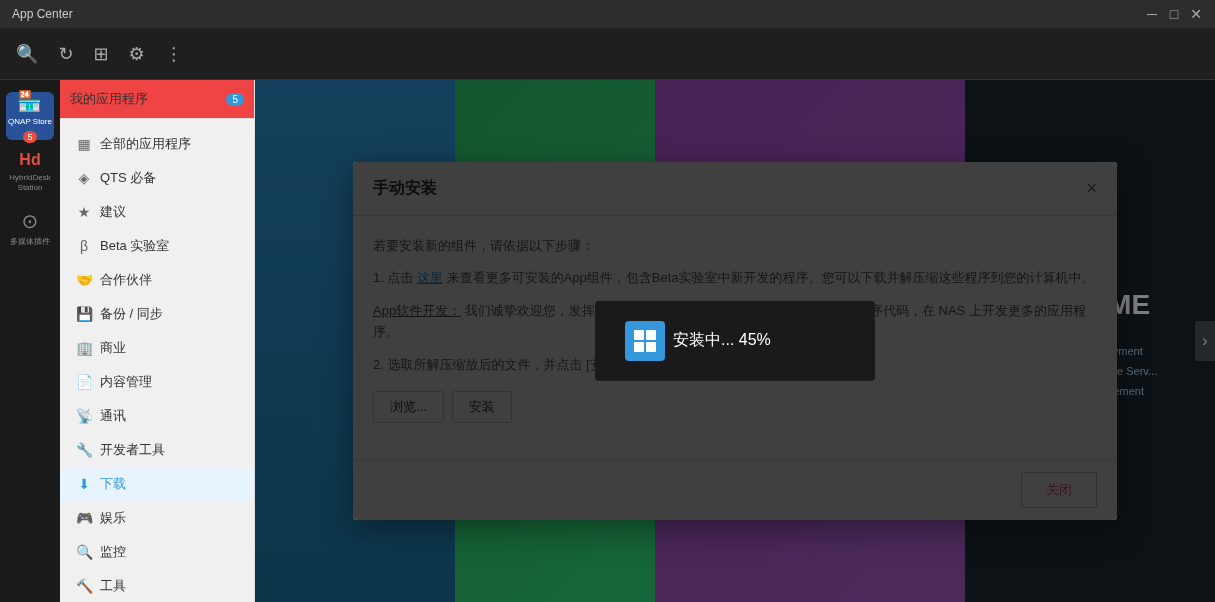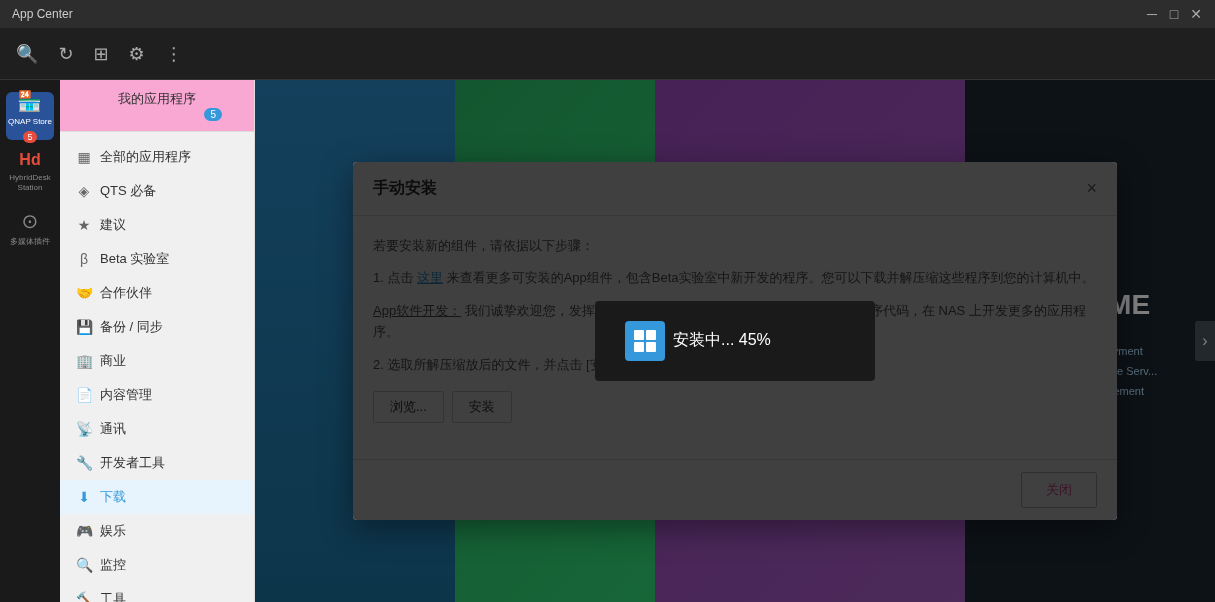--- a/index.html
+++ b/index.html
@@ -56,24 +56,23 @@
     .sidebar-item {
       display: flex; align-items: center; padding: 8px 16px; cursor: pointer;
       color: #333; font-size: 13px; gap: 8px;
     }
     .sidebar-item.active { color: #3498db; background: #e8f4fd; }
     .sidebar-item.download { color: #3498db; font-weight: 500; }
     .sidebar-item .item-icon { font-size: 14px; color: #666; width: 16px; text-align: center; }
     .sidebar-item.active .item-icon { color: #3498db; }
     .sidebar-badge { background: #3498db; color: white; font-size: 10px; border-radius: 10px; padding: 1px 6px; margin-left: auto; }
     .sidebar-top-item {
-      display: flex; align-items: center; padding: 10px 32px; cursor: pointer;
-      color: #333; font-size: 13px; font-weight: 500; background: #f9a8d4;
+      display: flex; align-items: center; padding: 10px 10px; cursor: pointer;
+      color: #333; font-size: 13px; font-weight: 500; background: #ef4444;
       border-bottom: 1px solid #ddd;
-      flex-direction: column;
     }
 
     
     .main-content { flex: 1; background: #f5f5f5; position: relative; overflow: hidden; }
 
     
     .banner-area {
       width: 100%; height: 100%; background: linear-gradient(135deg, #2c3e50, #3498db);
       position: relative; overflow: hidden;
     }

